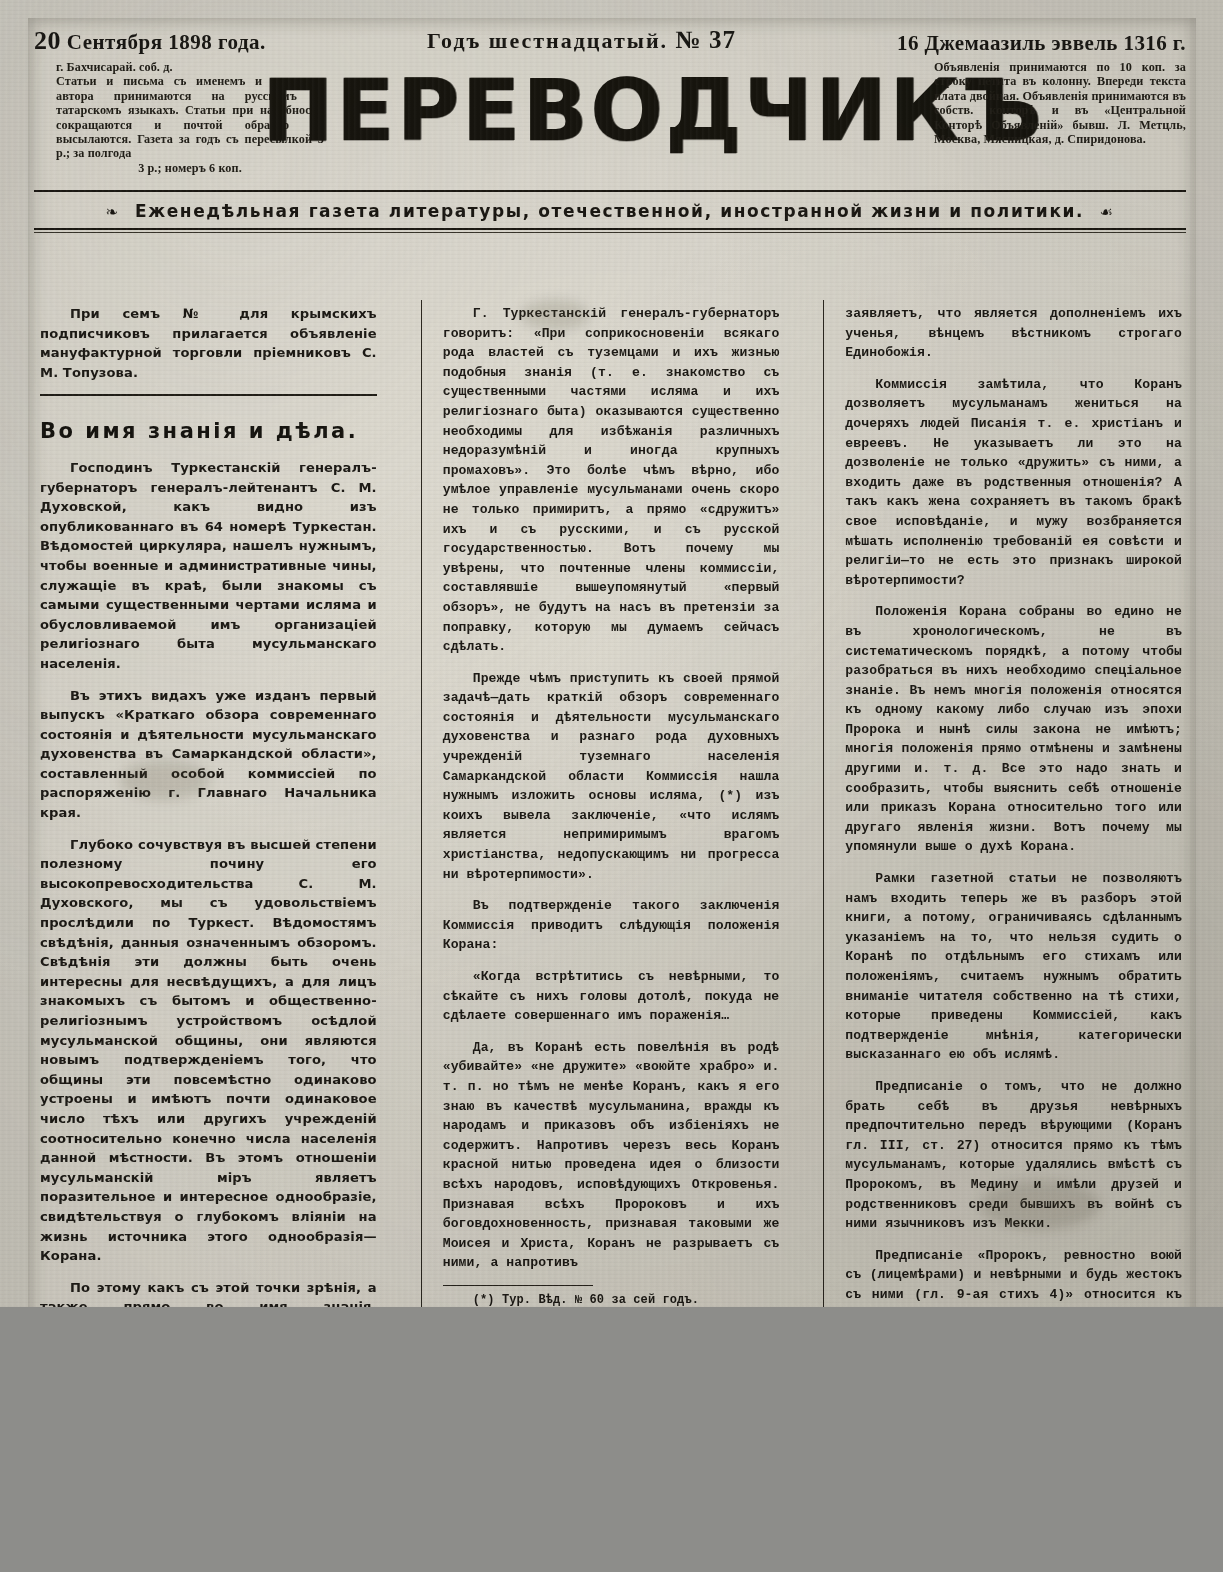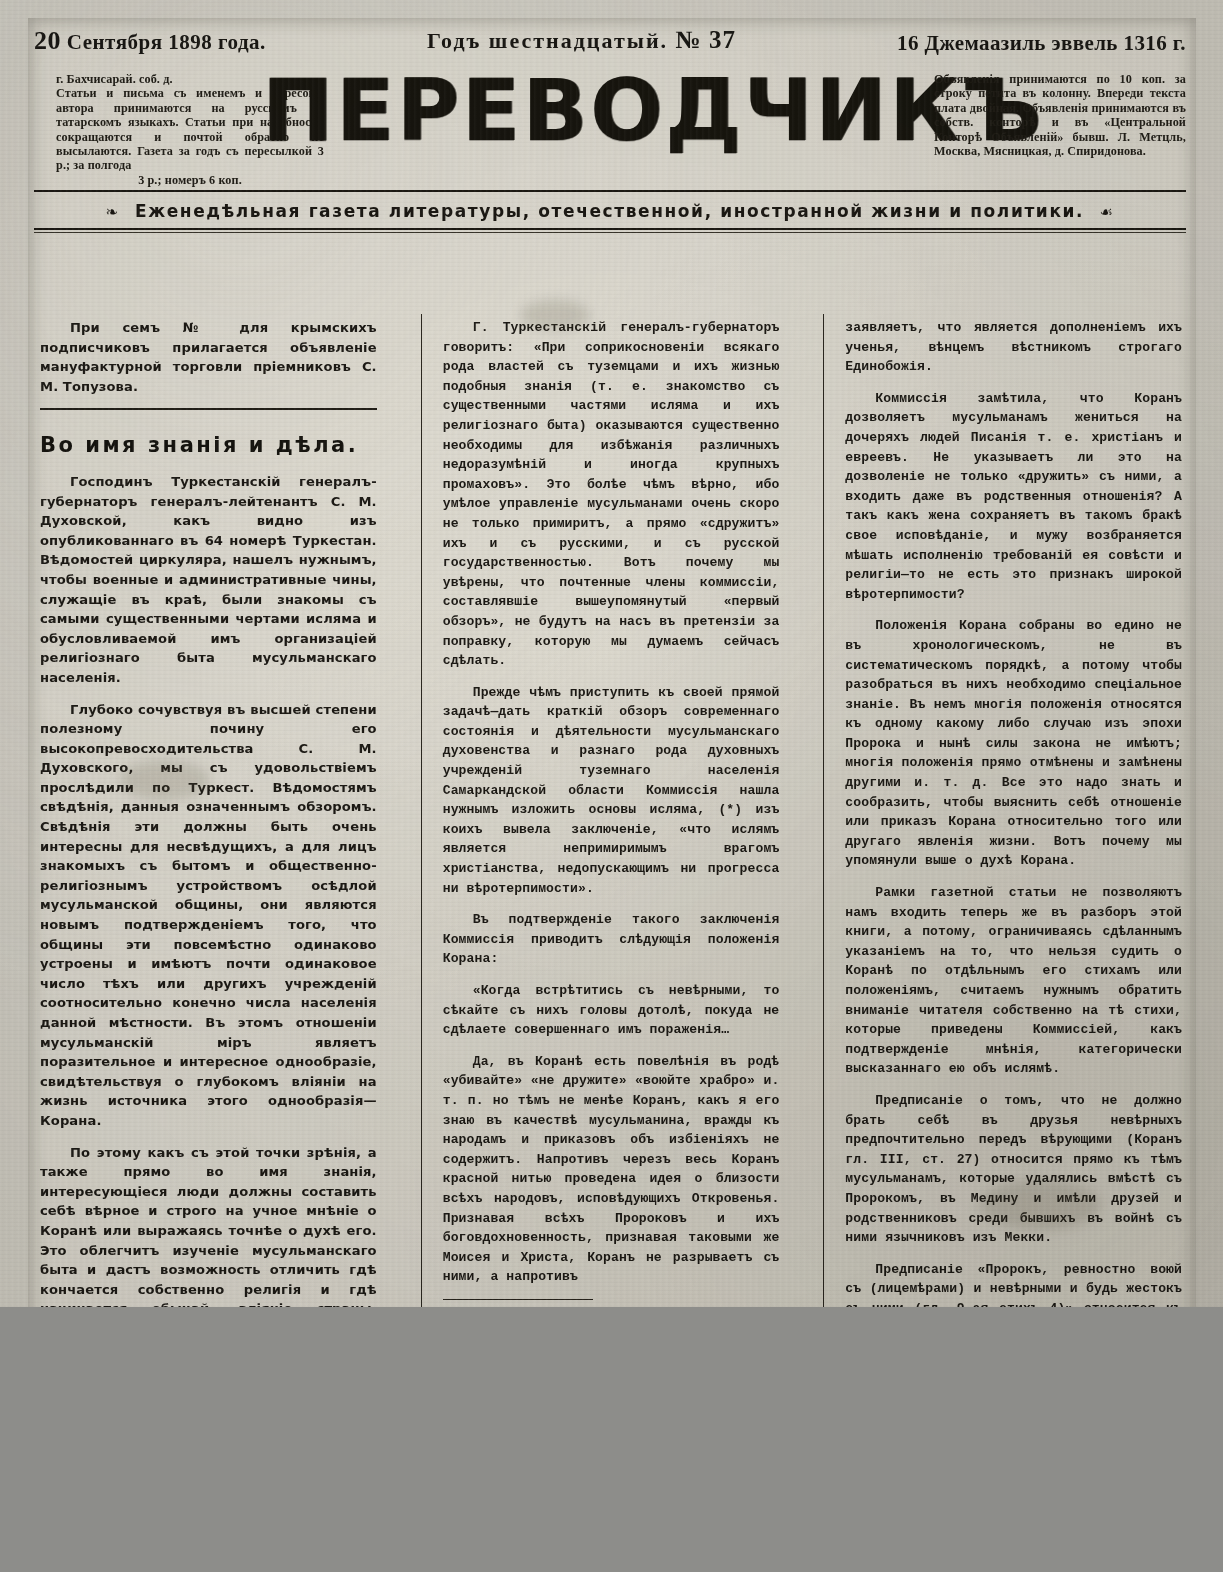--- a/index.html
+++ b/index.html
@@ -94,21 +94,21 @@
     white-space: nowrap;
   }
 
   .title-row {
     position: relative;
     margin-top: 4px;
     height: 128px;
   }
   .blurb {
     position: absolute;
-    top: 12px;
+    top: 0;
     width: 268px;
     font-size: 12.2px;
     line-height: 14.4px;
     text-align: justify;
     letter-spacing: .1px;
     color: #232019;
     font-weight: bold;
   }
   .blurb-left { left: 22px; }
   .blurb-left .cityline { text-align: left; }
@@ -152,21 +152,21 @@
   .subtitle-band .orn {
     font-size: 15px;
     padding: 0 8px;
     color: #1b1813;
   }
 
   
   .columns {
     position: absolute;
     left: 40px;
-    top: 318px;
+    top: 304px;
     width: 1142px;
     height: 1214px;
     display: flex;
     z-index: 3;
   }
   .col {
     width: 352px;
     position: relative;
     color: #1d1a15;
     font-family: "DejaVu Sans", sans-serif;
@@ -276,20 +276,21 @@
     <div class="rule thin"></div>
   </div>
 
   <div class="columns">
 
     <div class="col">
       <p>При семъ № для крымскихъ подписчиковъ прилагается объявленіе мануфактурной торговли пріемниковъ С. М. Топузова.</p>
       <div class="colrule"></div>
       <div class="headline">Во имя знанія и дѣла.</div>
       <p>Господинъ Туркестанскій генералъ-губернаторъ генералъ-лейтенантъ С. М. Духовской, какъ видно изъ опубликованнаго въ 64 номерѣ Туркестан. Вѣдомостей циркуляра, нашелъ нужнымъ, чтобы военные и административные чины, служащіе въ краѣ, были знакомы съ самыми существенными чертами исляма и обусловливаемой имъ организаціей религіознаго быта мусульманскаго населенія.</p>
+      <p>Въ этихъ видахъ уже изданъ первый выпускъ «Краткаго обзора современнаго состоянія и дѣятельности мусульманскаго духовенства въ Самаркандской области», составленный особой коммиссіей по распоряженію г. Главнаго Начальника края.</p>
       <p>Глубоко сочувствуя въ высшей степени полезному почину его высокопревосходительства С. М. Духовского, мы съ удовольствіемъ прослѣдили по Туркест. Вѣдомостямъ свѣдѣнія, данныя означеннымъ обзоромъ. Свѣдѣнія эти должны быть очень интересны для несвѣдущихъ, а для лицъ знакомыхъ съ бытомъ и общественно-религіознымъ устройствомъ осѣдлой мусульманской общины, они являются новымъ подтвержденіемъ того, что общины эти повсемѣстно одинаково устроены и имѣютъ почти одинаковое число тѣхъ или другихъ учрежденій соотносительно конечно числа населенія данной мѣстности. Въ этомъ отношеніи мусульманскій міръ являетъ поразительное и интересное однообразіе, свидѣтельствуя о глубокомъ вліяніи на жизнь источника этого однообразія—Корана.</p>
       <p>По этому какъ съ этой точки зрѣнія, а также прямо во имя знанія, интересующіеся люди должны составить себѣ вѣрное и строго на учное мнѣніе о Коранѣ или выражаясь точнѣе о духѣ его. Это облегчитъ изученіе мусульманскаго быта и дастъ возможность отличить гдѣ кончается собственно религія и гдѣ начинается обычай, вліяніе страны, историческихъ условій, этнографическихъ особенностей и т. п.</p>
     </div>
 
     <div class="col">
       <div class="divider"></div>
       <p>Г. Туркестанскій генералъ-губернаторъ говоритъ: «При соприкосновеніи всякаго рода властей съ туземцами и ихъ жизнью подобныя знанія (т. е. знакомство съ существенными частями исляма и ихъ религіознаго быта) оказываются существенно необходимы для избѣжанія различныхъ недоразумѣній и иногда крупныхъ промаховъ». Это болѣе чѣмъ вѣрно, ибо умѣлое управленіе мусульманами очень скоро не только примиритъ, а прямо «сдружитъ» ихъ и съ русскими, и съ русской государственностью. Вотъ почему мы увѣрены, что почтенные члены коммиссіи, составлявшіе вышеупомянутый «первый обзоръ», не будутъ на насъ въ претензіи за поправку, которую мы думаемъ сейчасъ сдѣлать.</p>
       <p>Прежде чѣмъ приступить къ своей прямой задачѣ—дать краткій обзоръ современнаго состоянія и дѣятельности мусульманскаго духовенства и разнаго рода духовныхъ учрежденій туземнаго населенія Самаркандской области Коммиссія нашла нужнымъ изложить основы исляма, (*) изъ коихъ вывела заключеніе, «что ислямъ является непримиримымъ врагомъ христіанства, недопускающимъ ни прогресса ни вѣротерпимости».</p>
       <p>Въ подтвержденіе такого заключенія Коммиссія приводитъ слѣдующія положенія Корана:</p>
       <p>«Когда встрѣтитись съ невѣрными, то сѣкайте съ нихъ головы дотолѣ, покуда не сдѣлаете совершеннаго имъ пораженія…</p>

